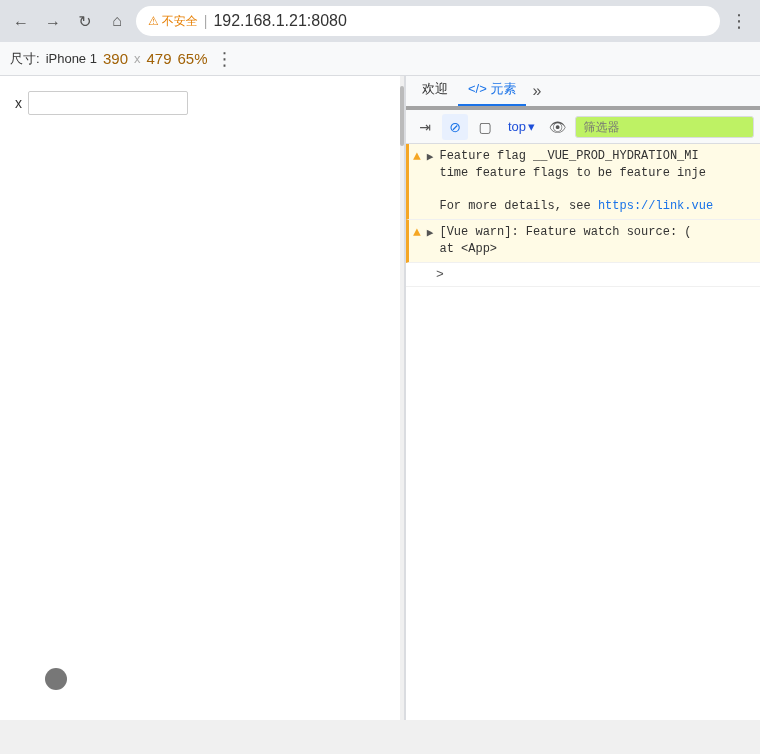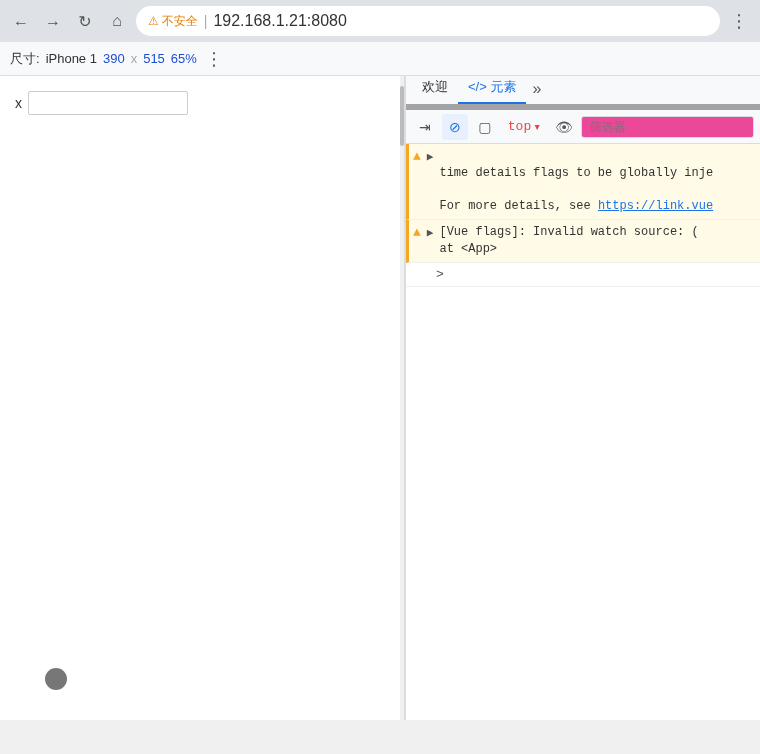--- a/index.html
+++ b/index.html
@@ -62,21 +62,21 @@
       gap: 8px;
       font-size: 13px;
       color: #333;
     }
 
     .device-toolbar-left {
       display: flex; align-items: center; gap: 6px; flex: 1;
     }
 
     .device-name { font-size: 13px; color: #333; }
-    .device-dim { font-size: 13px; color: #1d4ed8; }
+    .device-dim { font-size: 15px; color: #a16207; }
     .device-x { font-size: 13px; color: #aaa; }
 
     .more-btn {
       background: none; border: none; cursor: pointer;
       font-size: 18px; color: #555; padding: 2px;
     }
 
     
     .main-area {
       display: flex;
@@ -159,32 +159,31 @@
       width: 26px; height: 26px;
       background: none; border: none; cursor: pointer;
       display: flex; align-items: center; justify-content: center;
       color: #555; font-size: 14px; border-radius: 3px;
     }
     .dt-icon-btn.active { background: #e8f0fe; color: #1a73e8; }
 
     .top-selector {
       display: flex; align-items: center; gap: 2px;
       background: none; border: none; cursor: pointer;
-      padding: 3px 6px; font-size: 13px; color: #ef4444;
+      padding: 3px 6px; font-size: 13px; color: #1d4ed8;
       border-radius: 3px;
-      font-family: Liberation Mono, monospace;
     }
 
     .filter-input {
       flex: 1;
       border: 1px solid #dadce0;
       border-radius: 3px;
       padding: 8px 8px;
       font-size: 12px;
-      background: #ec4899;
+      background: #bef264;
       color: #333;
       height: 22px;
     }
 
     
     .console-area {
       flex: 1;
       overflow-y: auto;
       font-family: 'Consolas', 'Courier New', monospace;
       font-size: 12px;
@@ -217,36 +216,36 @@
       cursor: pointer;
     }
 
     .msg-text {
       color: #333;
       line-height: 1.4;
       word-break: break-all;
       flex: 1;
     }
 
-    .msg-link { color: #1a73e8; text-decoration: underline; cursor: pointer; }
+    .msg-link { color: #1a73e8; cursor: pointer; }
 
     .console-expand-row {
       padding: 4px 6px 4px 30px;
       background: white;
       border-bottom: 1px solid #f0f0f0;
       cursor: pointer;
     }
 
     .expand-chevron { color: #555; font-size: 13px; }
 
     
     .devtools-tabs {
       display: flex;
       background: #f8f9fa;
-      border-bottom: 6px solid #a3a3a3;
+      border-bottom: 4px solid #a3a3a3;
       padding: 0 6px;
       height: 34px;
       align-items: flex-end;
     }
 
     .dt-tab {
       padding: 6px 10px;
       font-size: 13px;
       color: #333;
       cursor: pointer;
@@ -284,21 +283,21 @@
     </div>
     <button class="menu-btn">⋮</button>
   </div>
 
   <div class="device-toolbar">
     <div class="device-toolbar-left">
       <span class="device-name">尺寸:</span>
       <span class="device-name">iPhone 1</span>
       <span class="device-dim">390</span>
       <span class="device-x">x</span>
-      <span class="device-dim">515</span>
+      <span class="device-dim">479</span>
       <span class="device-dim">65%</span>
       <button class="more-btn">⋮</button>
     </div>
   </div>
 </div>
 
 <div class="main-area">
 
   <div class="mobile-viewport">
     <div class="mobile-content">
@@ -332,32 +331,32 @@
       <button class="dt-icon-btn" title="Eye">👁</button>
       <input class="filter-input" type="text" placeholder="筛选器" style="">
     </div>
 
     <div class="console-area">
 
       <div class="console-msg warning">
         <span class="warn-icon">▲</span>
         <span class="expand-arrow">▶</span>
         <span class="msg-text">
-          <br>
-          <span>time details flags to be globally inje</span><br>
+          <span>Feature flag __VUE_PROD_HYDRATION_MI</span><br>
+          <span>time feature flags to be feature inje</span><br>
           <br>
           <span>For more details, see </span><a class="msg-link">https://link.vue</a>
         </span>
       </div>
 
       <div class="console-msg warning">
         <span class="warn-icon">▲</span>
         <span class="expand-arrow">▶</span>
         <span class="msg-text">
-          <span>[Vue flags]: Invalid watch source:  (</span><br>
+          <span>[Vue warn]: Feature watch source:  (</span><br>
           <span>at &lt;App&gt;</span>
         </span>
       </div>
 
       <div class="console-expand-row">
         <span class="expand-chevron">&gt;</span>
       </div>
 
     </div>
   </div>

